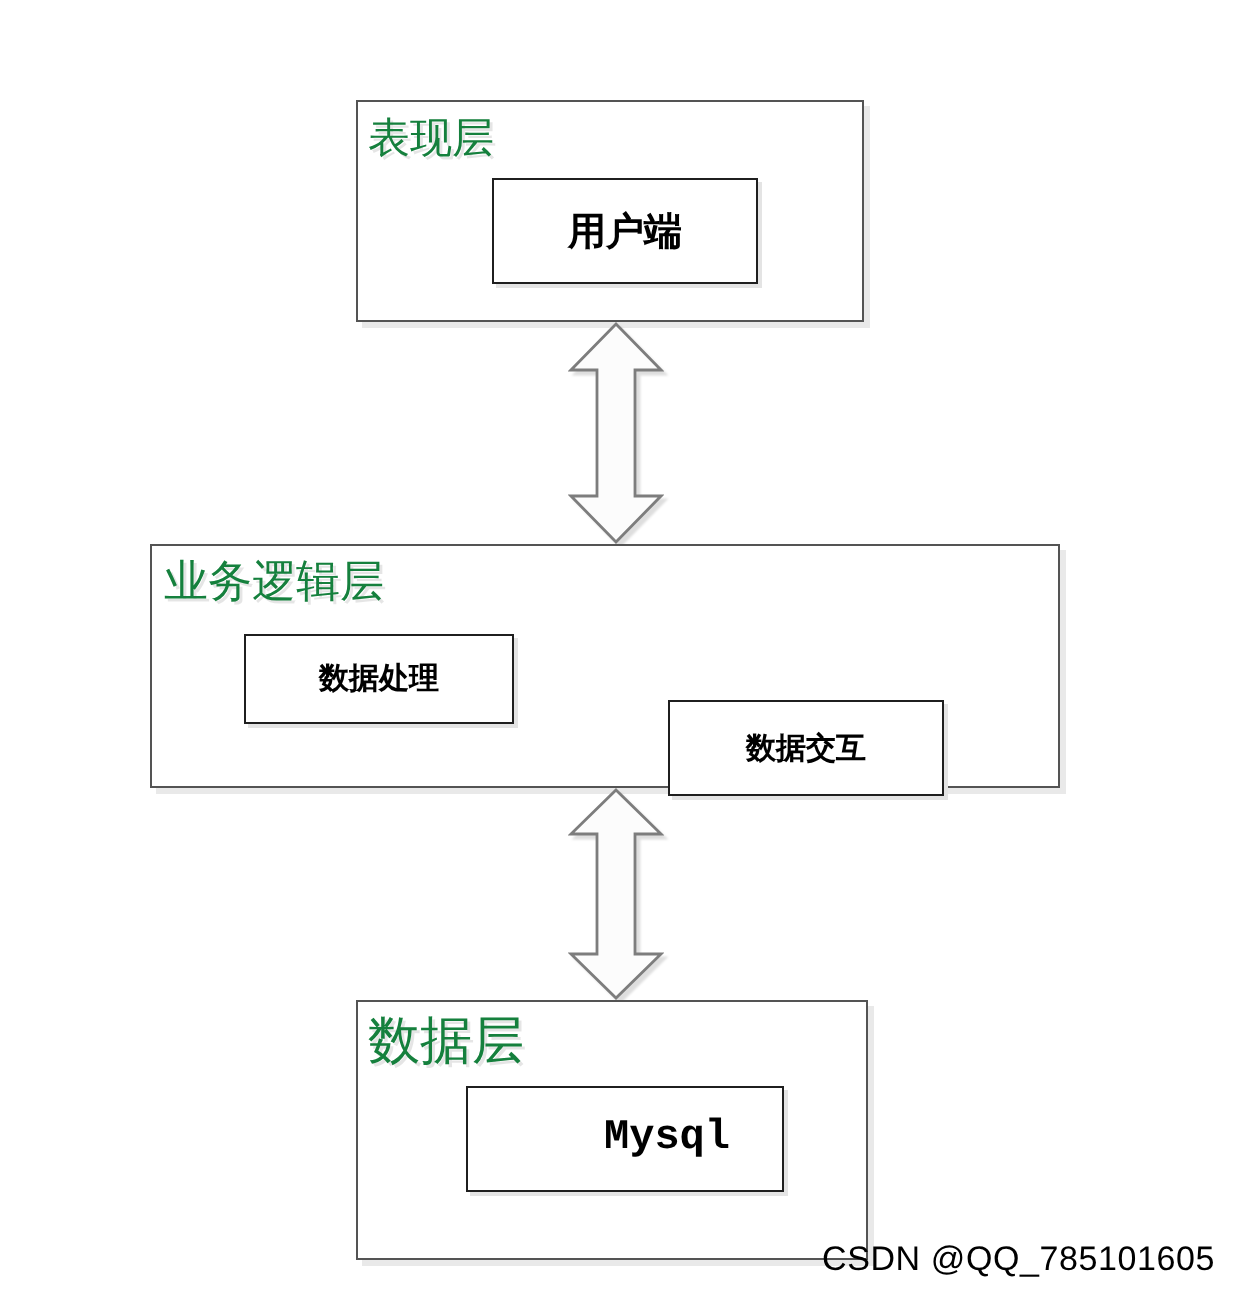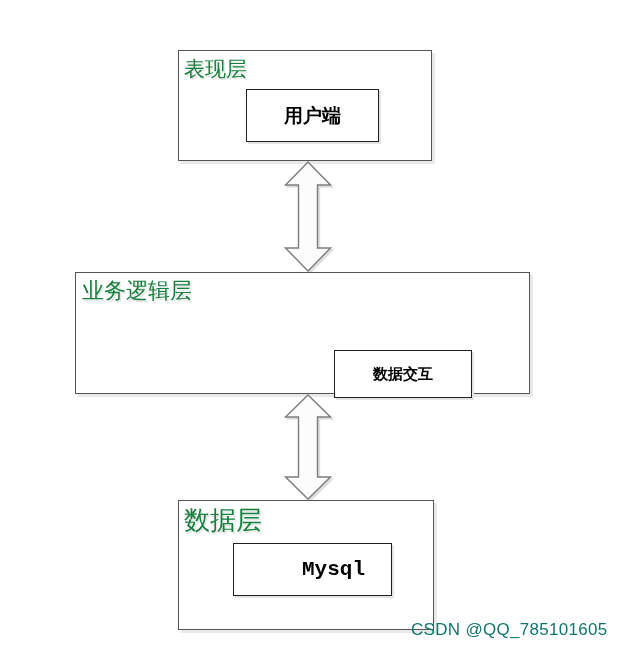--- a/index.html
+++ b/index.html
@@ -71,21 +71,21 @@
     stroke-width: 1.4;
     stroke-linejoin: miter;
   }
 
   .watermark {
     position: absolute;
     left: 411px;
     top: 620px;
     font-family: "Liberation Sans", "DejaVu Sans", sans-serif;
     font-size: 17px;
-    color: #0f766e;
+    color: #000000;
     white-space: nowrap;
     letter-spacing: 0.3px;
   }
 </style>
 </head>
 <body>
 
 <div class="canvas">
 
   <div class="layer-box" id="layer-presentation"></div>
@@ -93,20 +93,23 @@
   <div class="node-box" id="node-client">
     <span class="node-label">用户端</span>
   </div>
 
   <svg class="arrow" id="arrow-top" width="48" height="111" viewBox="0 0 48 111">
     <polygon points="24,1 46.5,24 33.5,24 33.5,87 46.5,87 24,110 1.5,87 14.5,87 14.5,24 1.5,24"></polygon>
   </svg>
 
   <div class="layer-box" id="layer-business"></div>
   <div class="layer-label" id="label-business">业务逻辑层</div>
+  <div class="node-box" id="node-processing">
+    <span class="node-label">数据处理</span>
+  </div>
   <div class="node-box" id="node-interaction">
     <span class="node-label">数据交互</span>
   </div>
 
   <svg class="arrow" id="arrow-bottom" width="48" height="106" viewBox="0 0 48 106">
     <polygon points="24,1 46.5,23 33.5,23 33.5,83 46.5,83 24,105 1.5,83 14.5,83 14.5,23 1.5,23"></polygon>
   </svg>
 
   <div class="layer-box" id="layer-data"></div>
   <div class="layer-label" id="label-data">数据层</div>

